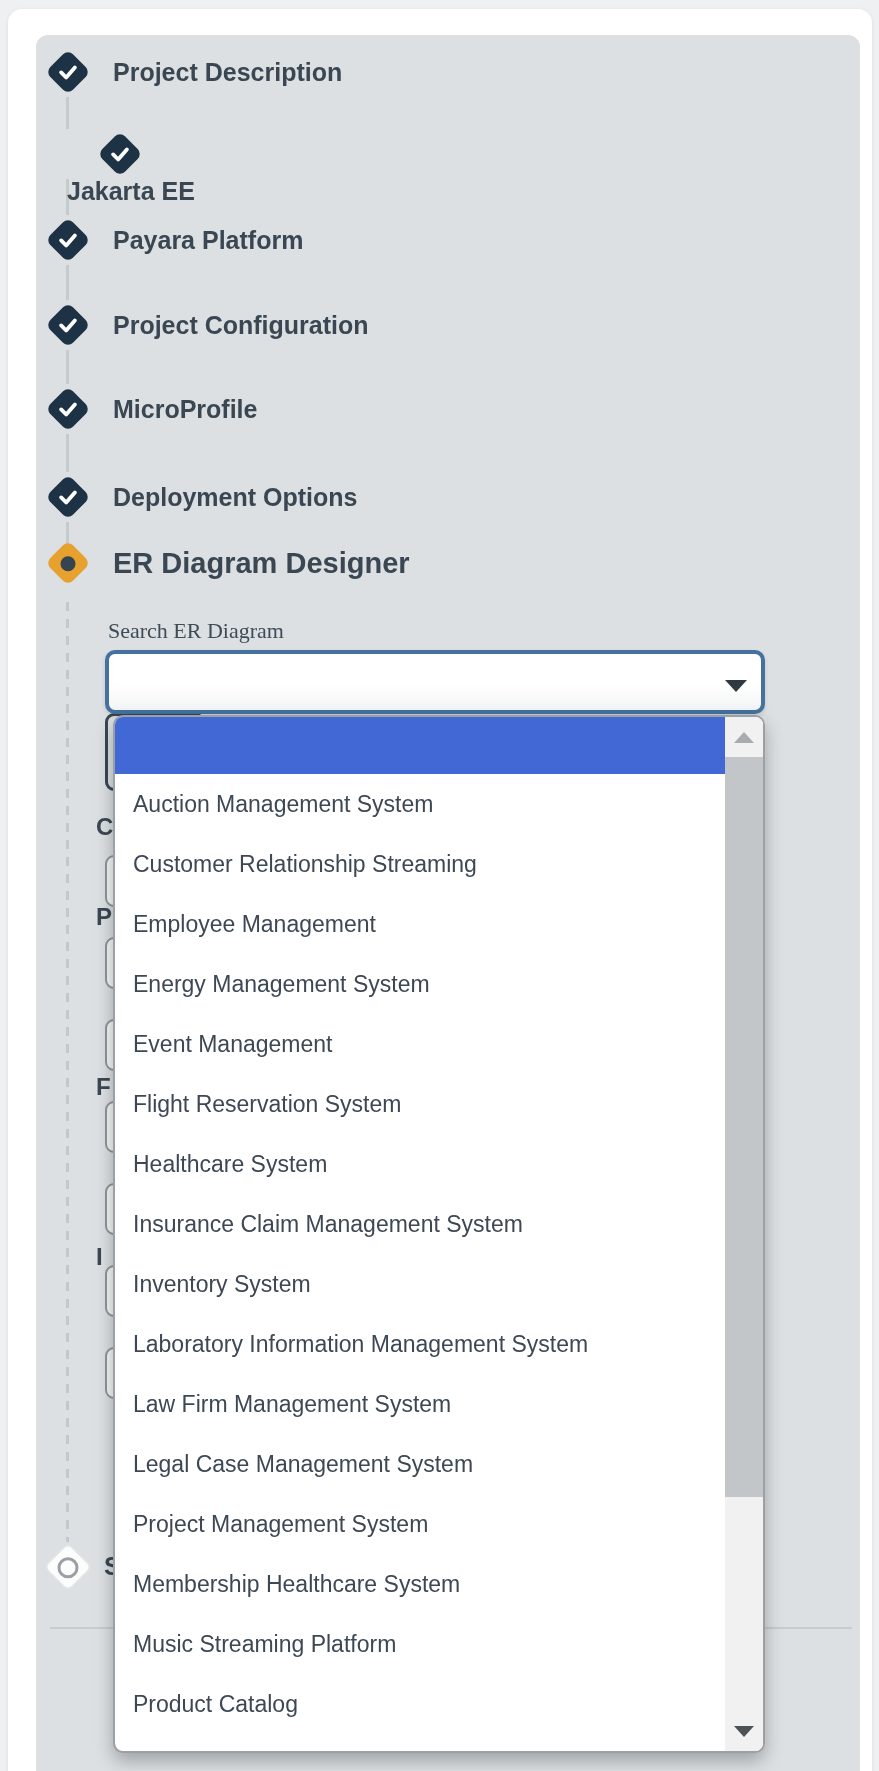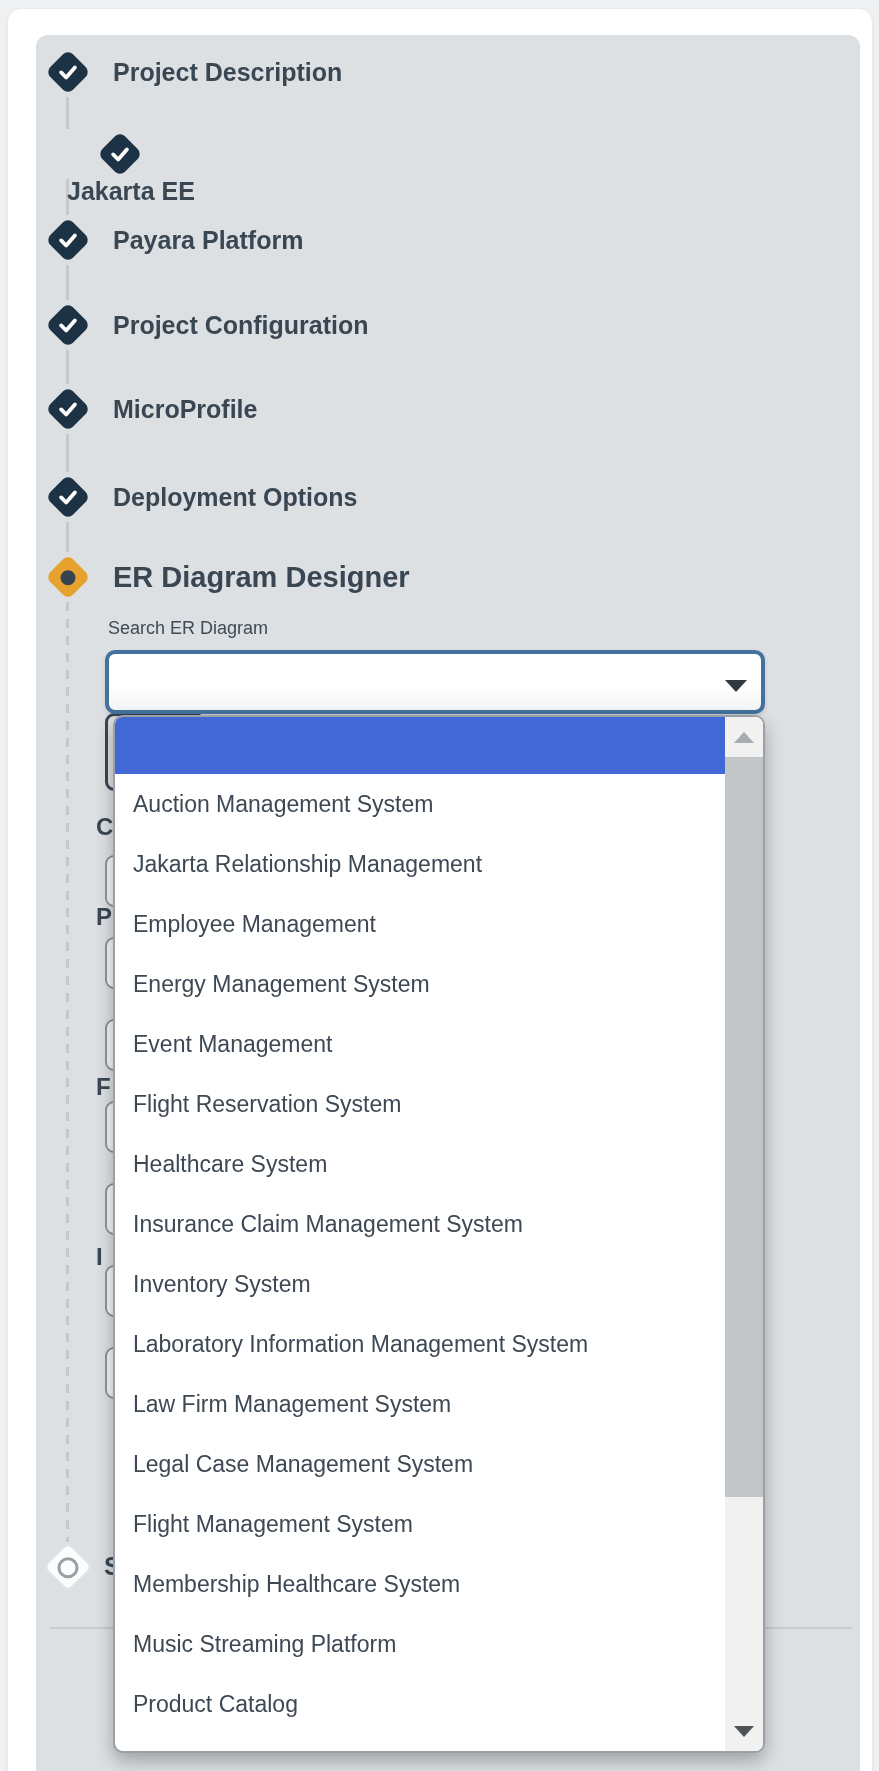--- a/index.html
+++ b/index.html
@@ -23,21 +23,21 @@
   .diamond.pending{background:#fbfcfc;border:2px solid #e1e4e6;}
   .diamond-inner{transform:rotate(-45deg);display:flex;align-items:center;justify-content:center;}
   .dot{width:15px;height:15px;border-radius:50%;background:#364350;}
   .ring{width:15px;height:15px;border-radius:50%;border:3px solid #99a0a6;background:transparent;}
   .step-label{margin-left:22px;font-weight:bold;font-size:25px;color:#3a4752;white-space:nowrap;}
   .step-label.big{font-size:29px;}
   .conn{position:absolute;left:66px;width:3px;background:#c5cacd;z-index:1;}
   .conn.dashed{background:repeating-linear-gradient(to bottom,#c3c8cc 0 9px,transparent 9px 17px);}
 
   
-  .search-label{position:absolute;left:108px;top:618px;font-size:18px;color:#3f4b56;z-index:2;}
+  .search-label{position:absolute;left:108px;top:618px;font-size:22px;color:#3f4b56;z-index:2;font-family:Liberation Serif, serif;}
   .select-box{position:absolute;left:105px;top:650px;width:660px;height:64px;box-sizing:border-box;
     border:4px solid #44719e;border-radius:10px;
     background:linear-gradient(to bottom,#ffffff 55%,#f3f4f5 100%);
     box-shadow:0 2px 4px rgba(0,0,0,.12);z-index:4;cursor:pointer;}
   .caret{position:absolute;right:14px;top:26px;width:0;height:0;
     border-left:11px solid transparent;border-right:11px solid transparent;
     border-top:12px solid #2e3942;}
 
   
   .frag-box{position:absolute;left:105px;width:100px;box-sizing:border-box;z-index:1;border-radius:9px;}
@@ -147,21 +147,21 @@
         <div class="diamond-inner">
     <svg width="22" height="22" viewBox="0 0 24 24">
             <polyline points="4.5,12.5 10,18 19.5,7" fill="none" stroke="#ffffff" stroke-width="4.2" stroke-linecap="round" stroke-linejoin="round"></polyline>
           </svg>
   </div>
       </div>
     </div>
   <div class="step-label">Deployment Options</div>
 </div>
 
-<div class="step" style="top:554px;text-align:right;">
+<div class="step" style="top:540px;text-align:right;">
   <div class="diamond-box">
       <div class="diamond active">
         <div class="diamond-inner">
     <div class="dot"></div>
   </div>
       </div>
     </div>
   <div class="step-label big">ER Diagram Designer</div>
 </div>
 
@@ -193,32 +193,32 @@
   </div>
       </div>
     </div>
 </div>
 <div class="pending-label">S</div>
 
 <div class="dropdown">
   <div class="opt-selected"></div>
   <div class="opt-list">
     <div class="opt">Auction Management System</div>
-    <div class="opt">Jakarta Relationship Management</div>
+    <div class="opt">Customer Relationship Streaming</div>
     <div class="opt">Employee Management</div>
     <div class="opt">Energy Management System</div>
     <div class="opt">Event Management</div>
     <div class="opt">Flight Reservation System</div>
     <div class="opt">Healthcare System</div>
     <div class="opt">Insurance Claim Management System</div>
     <div class="opt">Inventory System</div>
     <div class="opt">Laboratory Information Management System</div>
     <div class="opt">Law Firm Management System</div>
     <div class="opt">Legal Case Management System</div>
-    <div class="opt">Flight Management System</div>
+    <div class="opt">Project Management System</div>
     <div class="opt">Membership Healthcare System</div>
     <div class="opt">Music Streaming Platform</div>
     <div class="opt">Product Catalog</div>
     <div class="opt">Property Management System</div>
   </div>
   <div class="scrollbar">
     <div class="sb-btn sb-up">
         <div class="tri-up"></div>
       </div>
     <div class="sb-thumb"></div>

